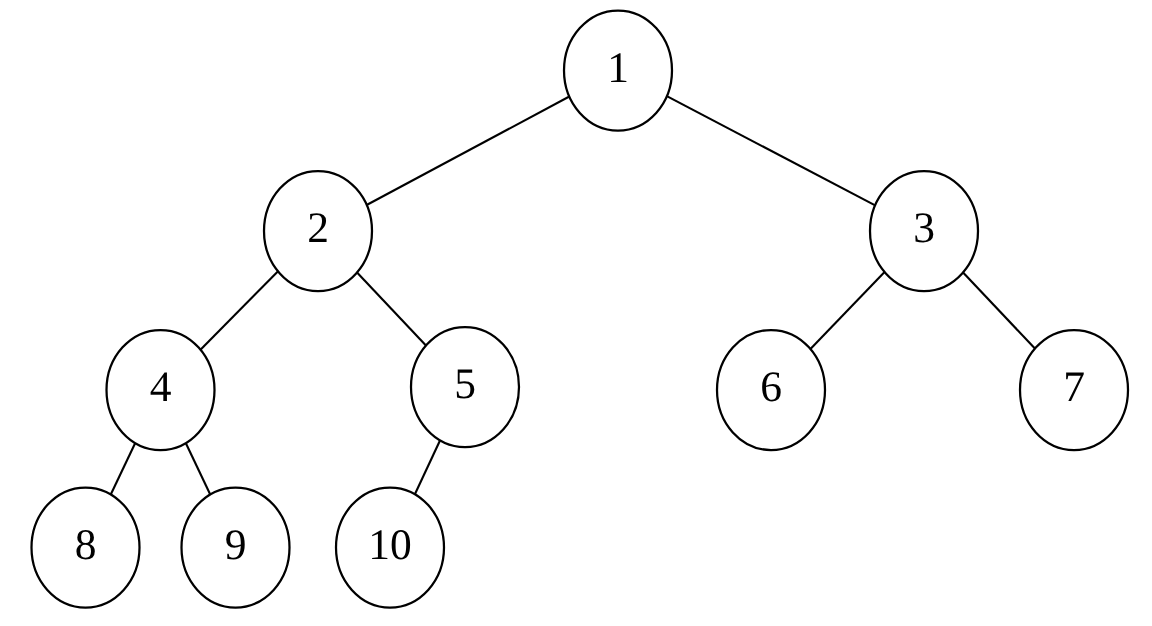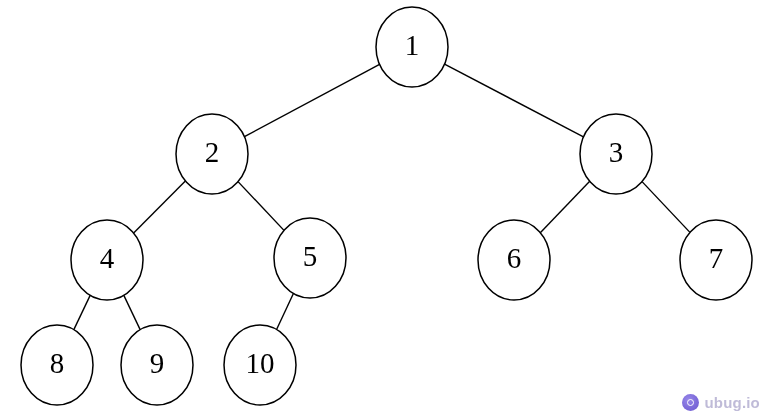--- a/index.html
+++ b/index.html
@@ -132,18 +132,14 @@
           <ellipse cx="157" cy="365" rx="36" ry="40" class="node-ellipse"></ellipse>
           <text x="157" y="366" class="node-label">9</text>
         </g>
         <g>
           <ellipse cx="260" cy="365" rx="36" ry="40" class="node-ellipse"></ellipse>
           <text x="260" y="366" class="node-label">10</text>
         </g>
       </g>
   </svg>
 
-  <div id="watermark">
-    <span class="wm-logo"></span>
-    <span class="wm-text">ubug.io</span>
-  </div>
 
 </div>
 
 </body></html>

